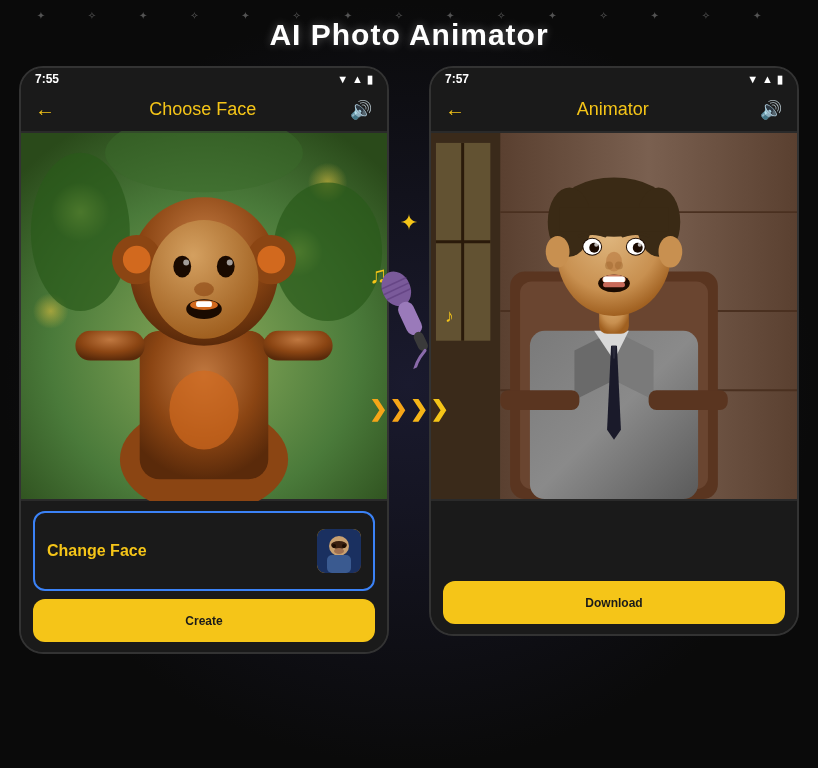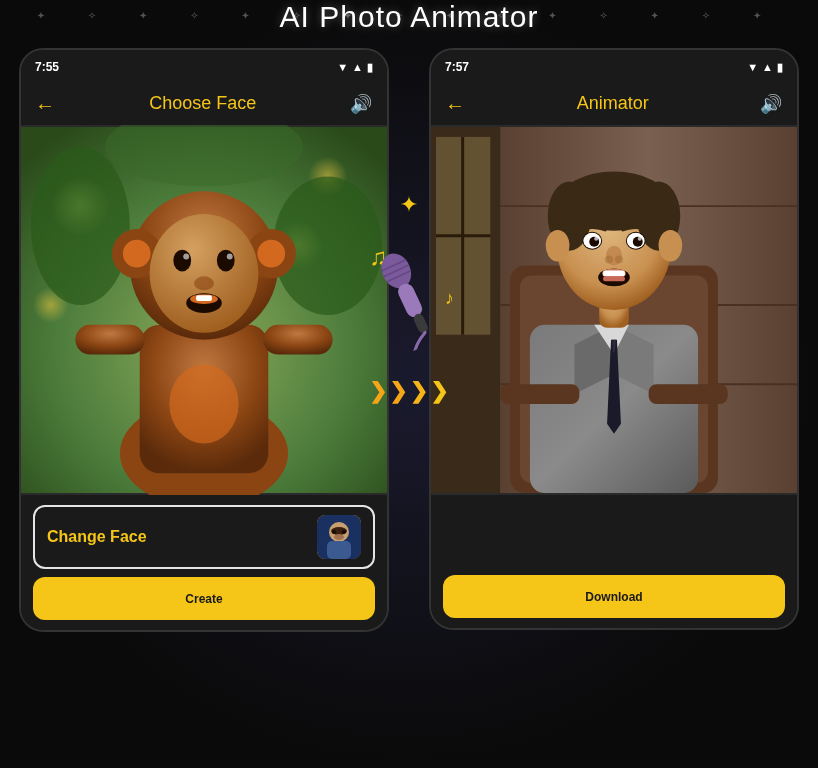--- a/index.html
+++ b/index.html
@@ -27,22 +27,23 @@
       right: 0;
       text-align: center;
       color: rgba(255,255,255,0.3);
       font-size: 10px;
       letter-spacing: 20px;
     }
 
     .page-title {
       color: white;
       font-size: 30px;
-      font-weight: 400;
+      font-weight: 700;
       text-align: center;
+      margin-top: 18px;
       margin-bottom: 14px;
       letter-spacing: 1px;
       text-shadow: 0 0 10px rgba(255,255,255,0.3);
     }
 
     .phones-container {
       display: flex;
       flex-direction: row;
       gap: 0px;
       align-items: flex-start;
@@ -64,21 +65,21 @@
 
     .phone-left {
       margin-right: 40px;
     }
 
     
     .status-bar {
       display: flex;
       justify-content: space-between;
       align-items: center;
-      padding: 10px 14px;
+      padding: 4px 14px;
       background: #1a1a1a;
       color: white;
       font-size: 12px;
       font-weight: bold;
     }
 
     .status-icons {
       display: flex;
       align-items: center;
       gap: 4px;
@@ -128,23 +129,23 @@
       flex-direction: column;
       gap: 8px;
     }
 
     
     .change-face-btn {
       display: flex;
       align-items: center;
       justify-content: space-between;
       background: transparent;
-      border: 2px solid #e5e5e5;
+      border: 2px solid #3b82f6;
       border-radius: 12px;
-      padding: 8px 12px;
+      padding: 16px 12px;
       cursor: pointer;
       width: 100%;
     }
 
     .change-face-text {
       color: #f5c518;
       font-size: 16px;
       font-weight: bold;
     }
 

